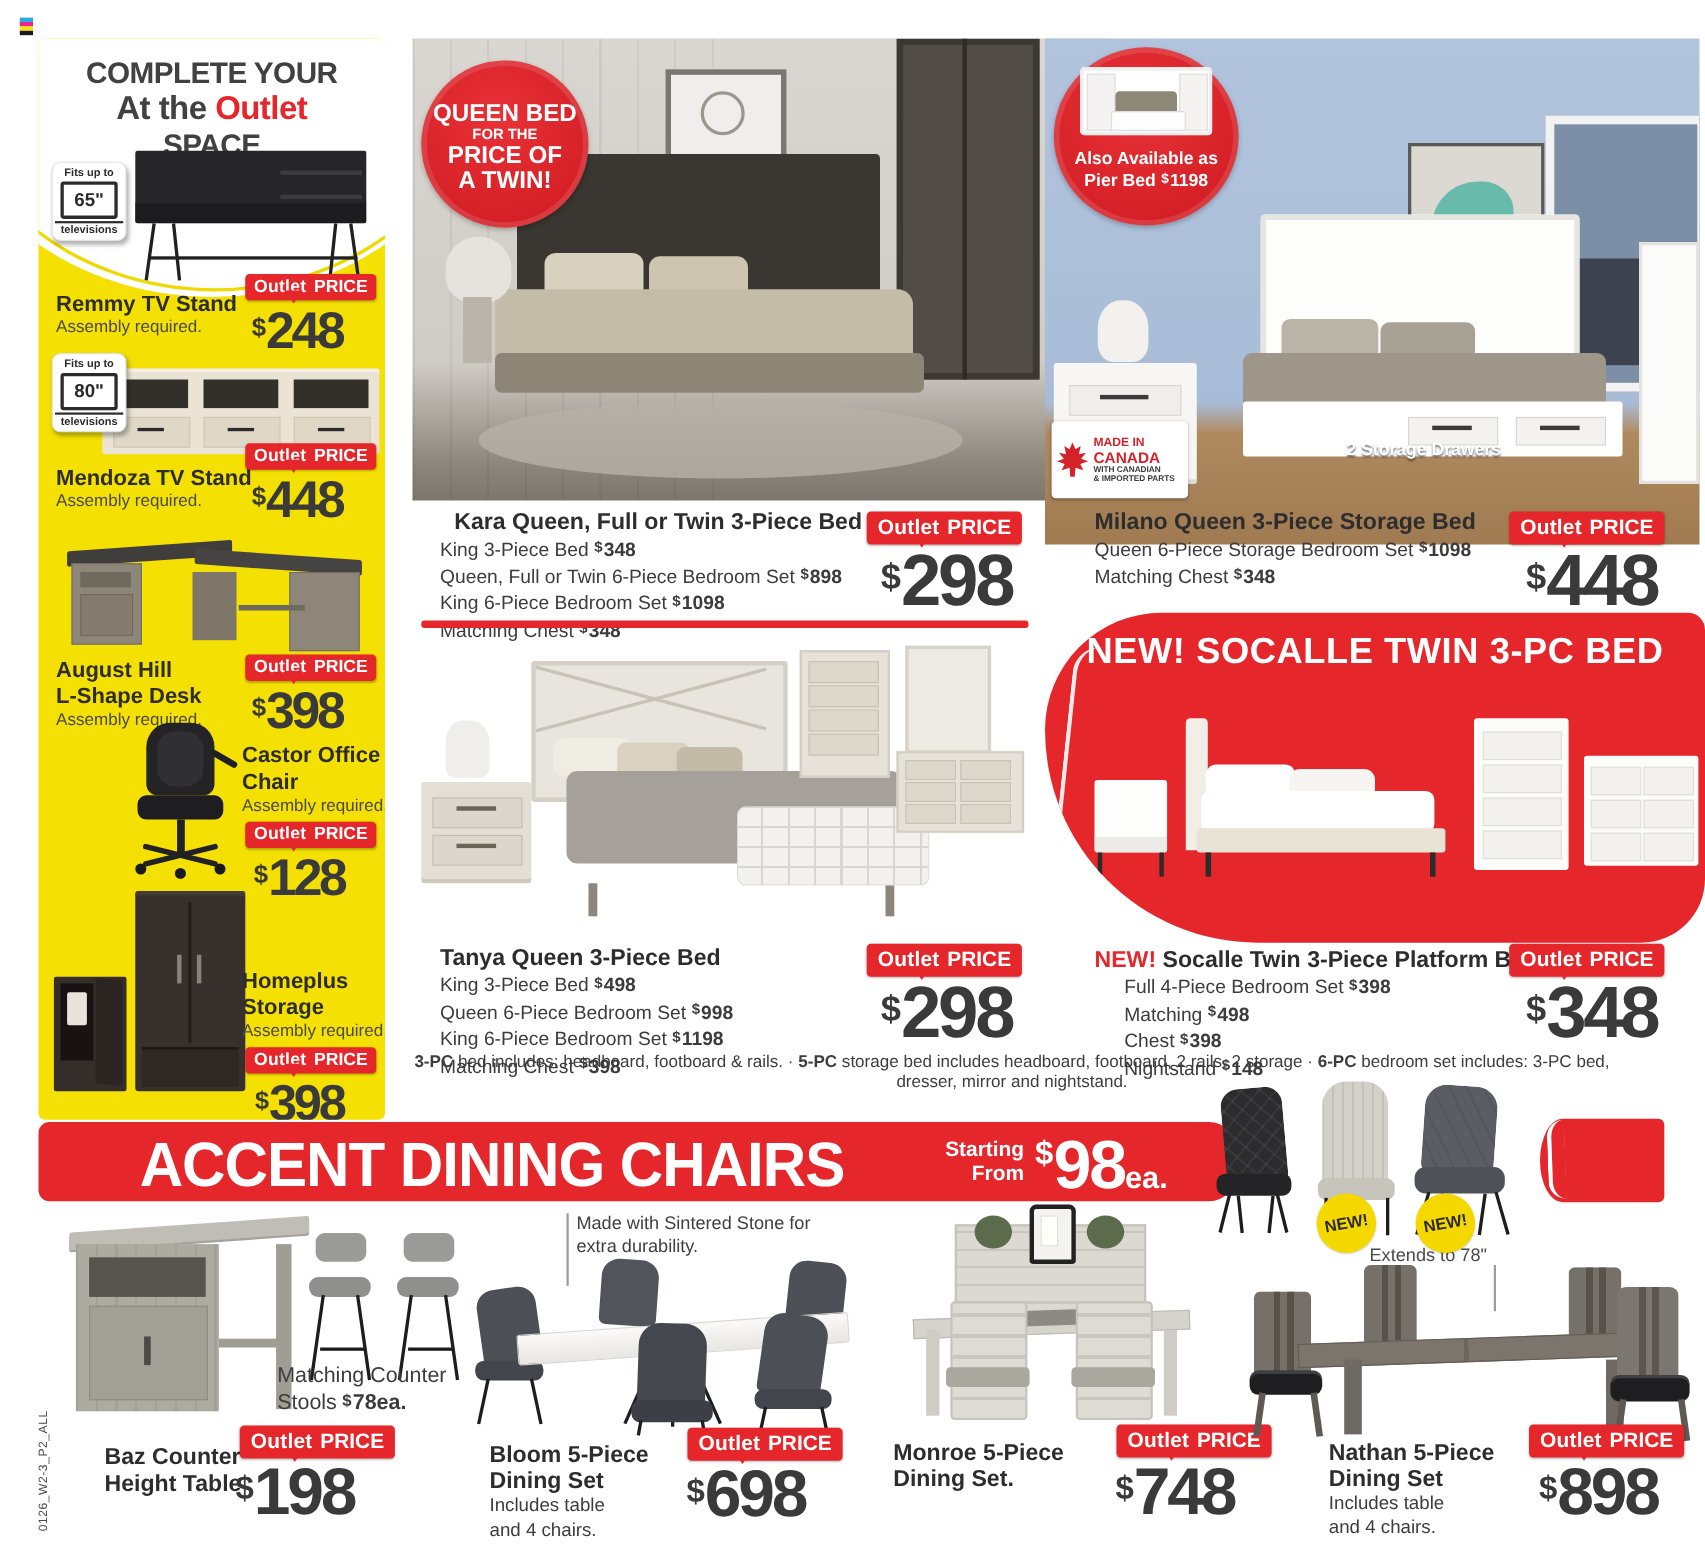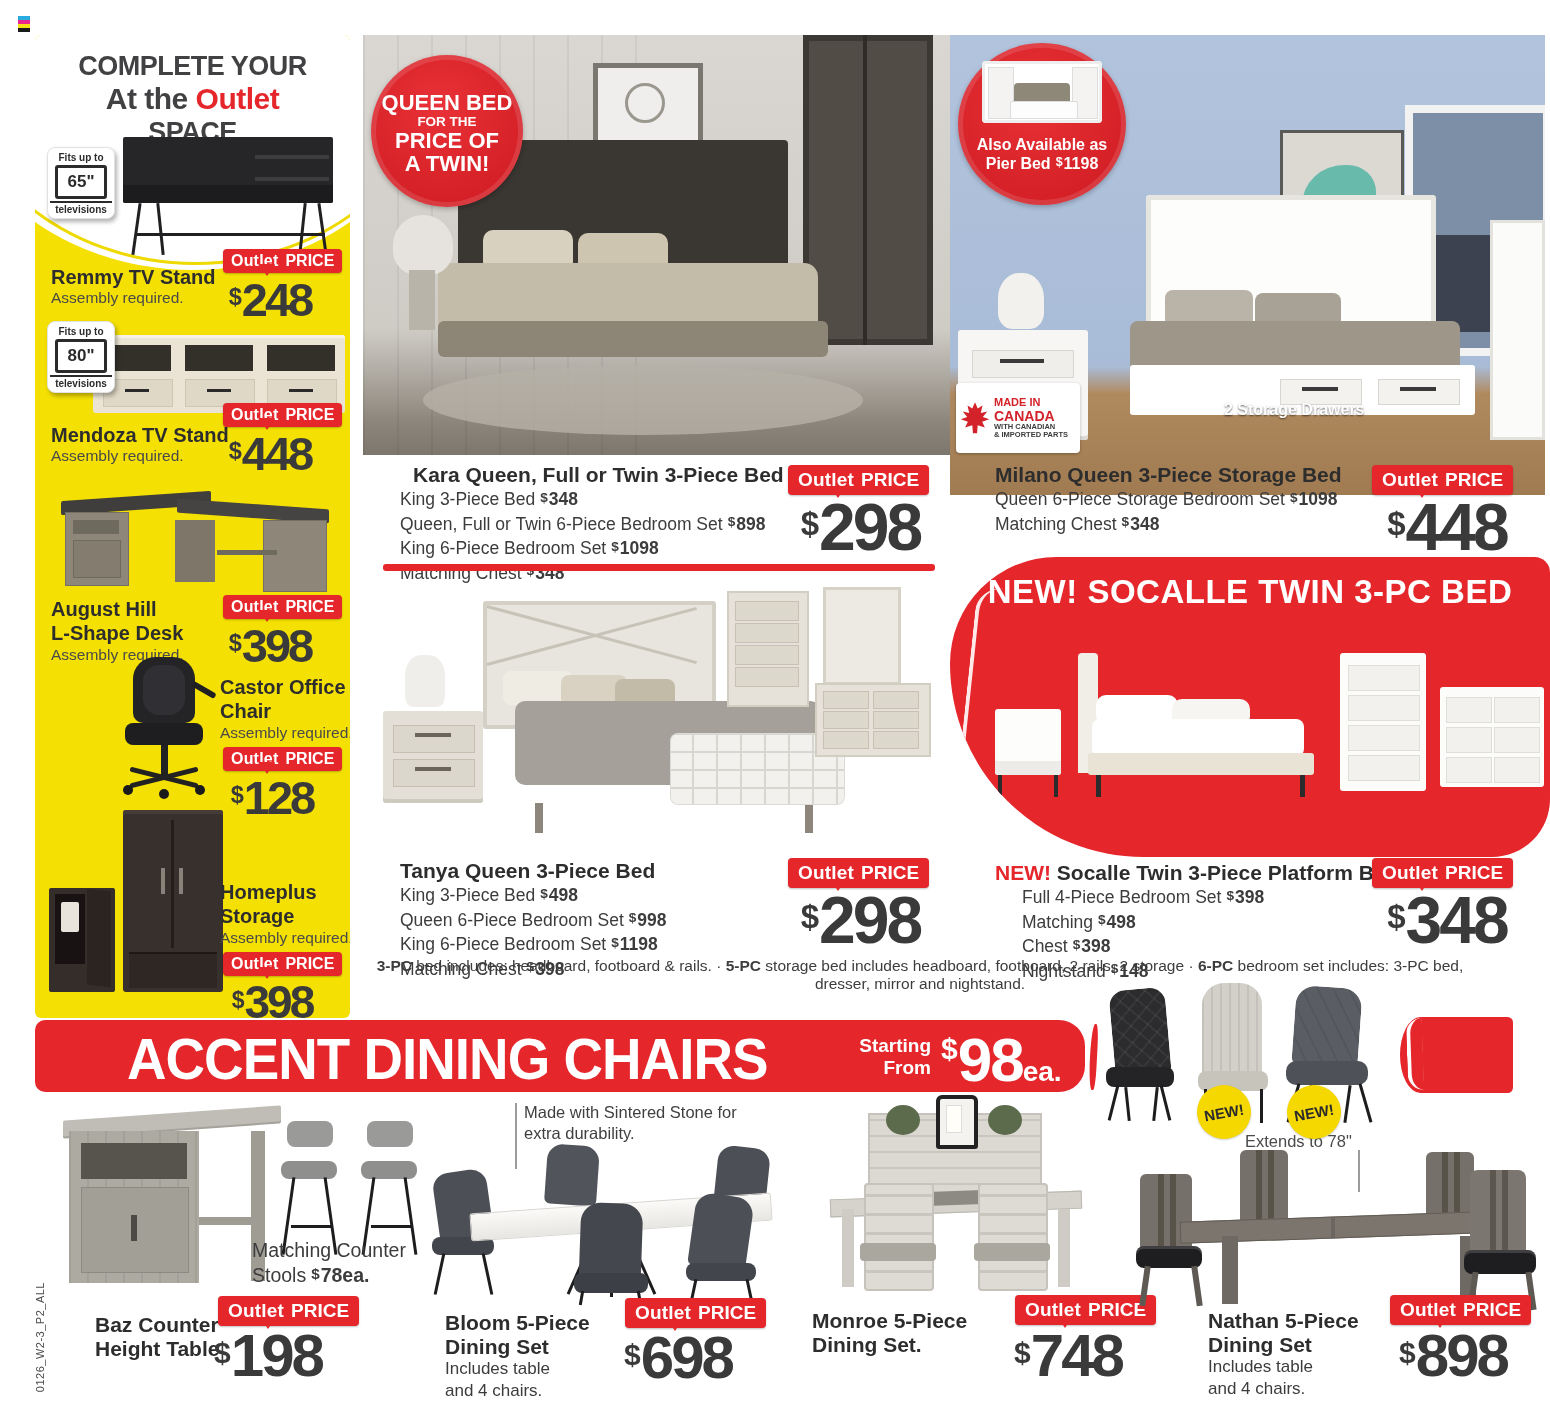--- a/index.html
+++ b/index.html
@@ -33,21 +33,21 @@
   .ynote{position:absolute;font-size:15.5px;color:#4a4a4a;white-space:nowrap;}
   
   .ph{position:absolute;overflow:hidden;}
   .redcirc{position:absolute;border-radius:50%;background:radial-gradient(circle at 45% 35%,#e83237,#d41f26 75%);color:#fff;text-align:center;box-shadow:inset 0 0 0 5px rgba(255,255,255,.12),0 2px 5px rgba(0,0,0,.25);z-index:4;}
   .shape{position:absolute;}
   .redline{position:absolute;background:#e5262b;border-radius:3px;}
   
   .fine{position:absolute;left:375px;top:957px;width:1090px;text-align:center;font-size:15.5px;color:#3d3d3d;}
   .fine b{font-weight:800;}
   
-  .banner{position:absolute;left:35px;top:1020px;width:1050px;height:72px;background:#e5262b;border-radius:10px 26px 26px 10px;}
+  .banner{position:absolute;left:35px;top:1020px;width:1050px;height:72px;background:#e5262b;border-radius:10px 26px 26px 10px;padding-left:40px;}
   .banner-title{position:absolute;left:92px;top:6px;font-size:57px;font-weight:800;color:#fff;letter-spacing:-1px;white-space:nowrap;transform:scaleX(.96);transform-origin:left;}
   .starting{position:absolute;left:796px;top:15px;width:100px;text-align:right;font-size:19px;font-weight:700;color:#fff;line-height:1.15;}
   .b98{position:absolute;left:906px;top:4px;color:#fff;white-space:nowrap;}
   .b98 .c{font-size:30px;font-weight:800;vertical-align:22px;}
   .b98 .n{font-size:62px;font-weight:800;letter-spacing:-2px;}
   .b98 .e{font-size:28px;font-weight:800;}
   .redblock{position:absolute;left:1400px;top:1017px;width:113px;height:76px;background:#e5262b;border-radius:30px 8px 8px 30px / 56px 8px 8px 56px;}
   .redblock .stripe{position:absolute;left:7px;top:1px;width:12px;height:72px;border-left:4px solid #fff;border-radius:26px 0 0 26px;transform:rotate(-2deg);}
   .sliver{position:absolute;left:1090px;top:1024px;width:7px;height:66px;background:#e5262b;border-radius:60% 40% 40% 60%;transform:rotate(3deg);}
   
@@ -196,21 +196,21 @@
     <div class="ynote" style="left:185px;top:894px;">Assembly required.</div>
     <div class="opb sm" style="left:188px;top:917px;">
       <span class="ob">Outlet</span>
         <span class="op">PRICE</span>
     </div>
     <div class="bigprice" style="left:172px;top:944px;width:130px;font-size:46px;">
       <span class="cur">$</span><span>398</span>
     </div>
   </div>
 
-  <div class="ph" style="left:363px;top:35px;width:630px;height:420px;background:linear-gradient(180deg,#dad7d2 0%,#cfccc6 70%,#8d867c 92%,#7d766c 100%);text-decoration:underline;">
+  <div class="ph" style="left:375px;top:35px;width:630px;height:420px;background:linear-gradient(180deg,#dad7d2 0%,#cfccc6 70%,#8d867c 92%,#7d766c 100%);text-decoration:underline;">
     <div class="shape" style="left:0;top:0;width:300px;height:420px;background:repeating-linear-gradient(90deg,rgba(0,0,0,.05) 0 2px,transparent 2px 34px);"></div>
     <div class="shape" style="left:440px;top:0;width:130px;height:310px;background:#514d46;box-shadow:inset 0 0 0 6px #3c3833;"></div>
     <div class="shape" style="left:500px;top:0;width:4px;height:310px;background:#2f2b27;"></div>
     <div class="shape" style="left:230px;top:28px;width:100px;height:105px;background:#efeeec;border:5px solid #7a7770;"></div>
     <div class="shape" style="left:262px;top:48px;width:34px;height:34px;border:3px solid #9a978f;border-radius:50%;"></div>
     <div class="shape" style="left:95px;top:105px;width:330px;height:145px;background:#3a3632;border-radius:4px 4px 0 0;"></div>
     <div class="shape" style="left:120px;top:195px;width:90px;height:42px;background:#d8d1bf;border-radius:10px;"></div>
     <div class="shape" style="left:215px;top:198px;width:90px;height:40px;background:#cdc5b0;border-radius:10px;"></div>
     <div class="shape" style="left:75px;top:228px;width:380px;height:78px;background:#c3bca9;border-radius:8px 14px 10px 10px;"></div>
     <div class="shape" style="left:75px;top:286px;width:390px;height:36px;background:#8d8676;border-radius:6px;"></div>

